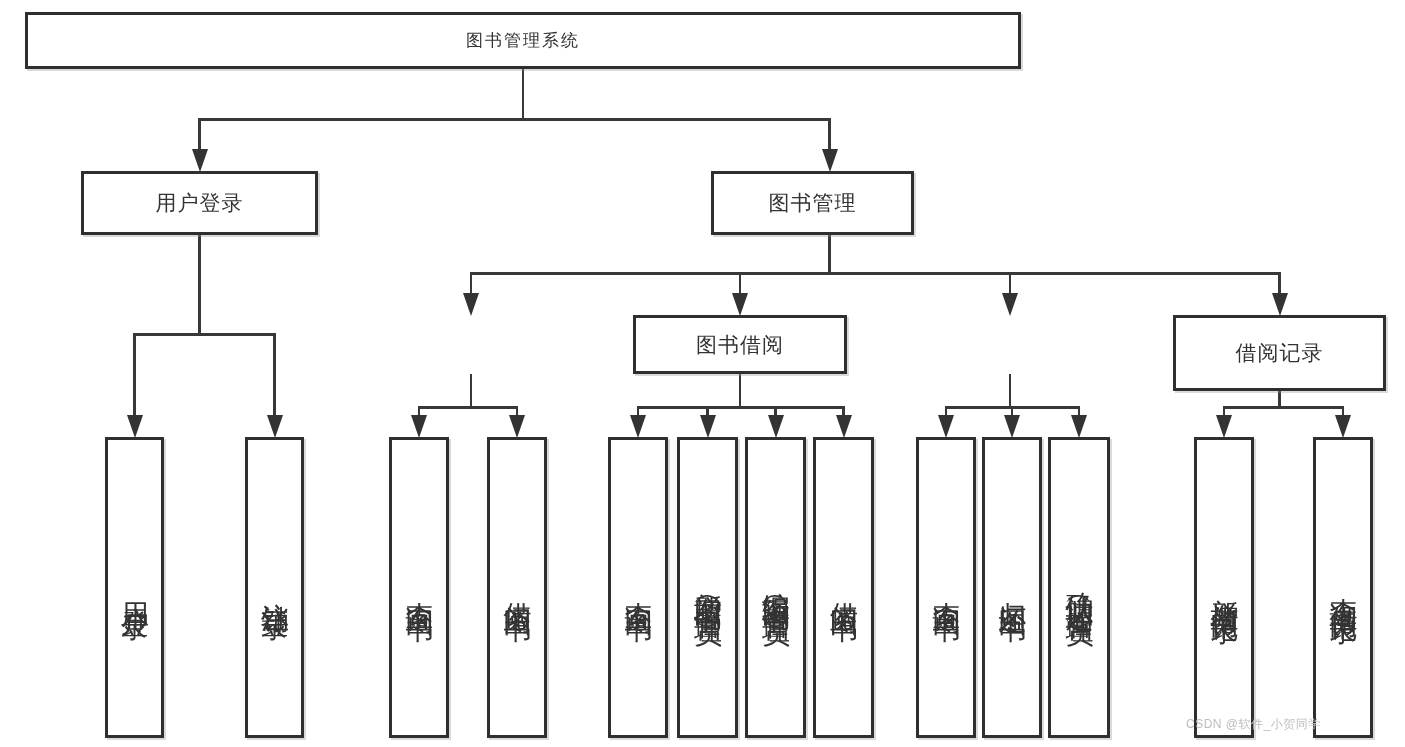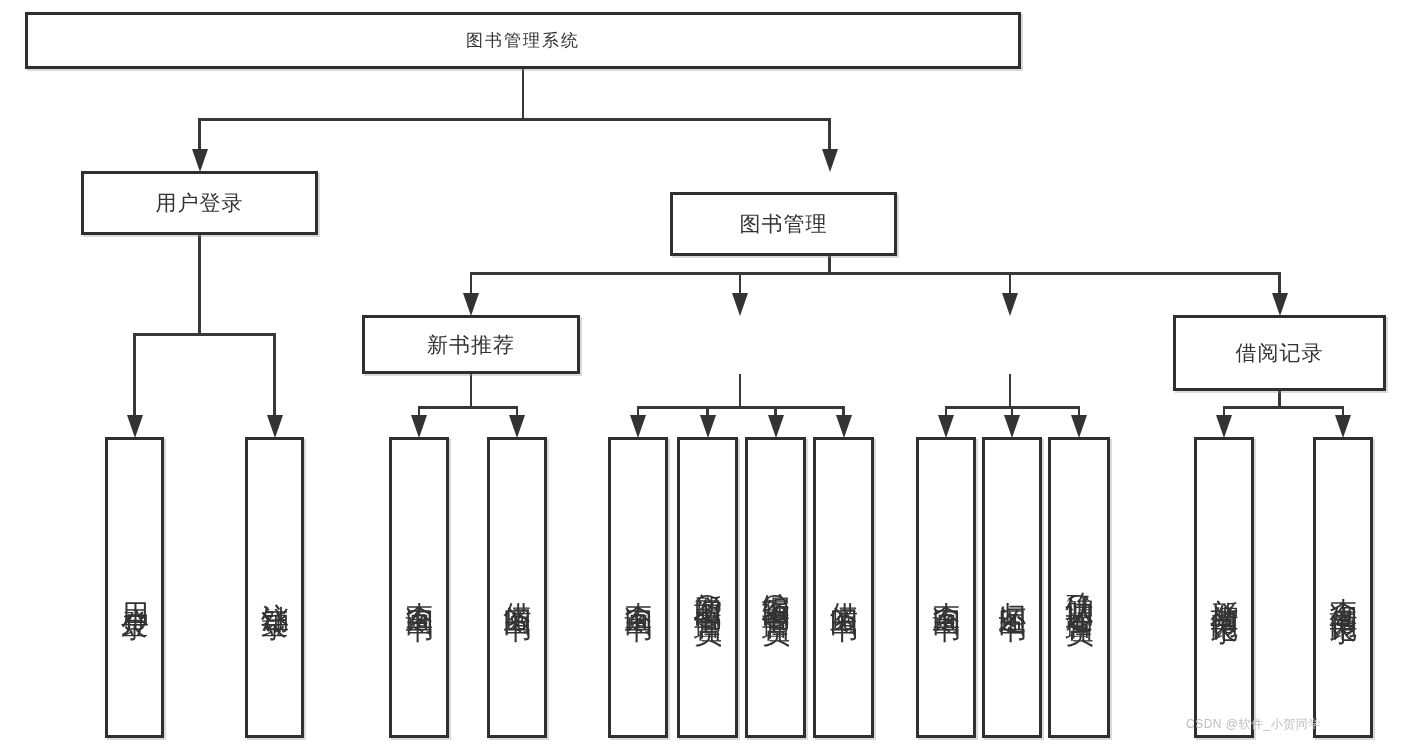--- a/index.html
+++ b/index.html
@@ -60,25 +60,25 @@
 <body>
 
 <div id="stage">
   <div class="watermark" style="left: 1186px; top: 716px;">CSDN @软件_小贺同学</div>
 <div class="node lvl1" style="left: 25px; top: 12px; width: 996px; height: 57px;">
       <span class="lbl">图书管理系统</span>
     </div>
     <div class="node lvl2" style="left: 81px; top: 171px; width: 237px; height: 64px;">
       <span class="lbl">用户登录</span>
     </div>
-    <div class="node lvl2" style="left: 670px; top: 171px; width: 227px; height: 64px; margin-top: 21px;">
+    <div class="node lvl2" style="left: 711px; top: 171px; width: 203px; height: 64px;">
       <span class="lbl">图书管理</span>
     </div>
-    <div class="node lvl3" style="left: 362px; top: 315px; width: 218px; height: 59px;">
-      <span class="lbl">新书推荐</span>
+    <div class="node lvl3" style="left: 633px; top: 315px; width: 214px; height: 59px;">
+      <span class="lbl">图书借阅</span>
     </div>
     <div class="node lvl3" style="left: 1173px; top: 315px; width: 213px; height: 76px;">
       <span class="lbl">借阅记录</span>
     </div>
     <div class="node lvl4 vertical" style="left: 105px; top: 437px; width: 59px; height: 301px;">
       <span class="lbl">用户登录</span>
     </div>
     <div class="node lvl4 vertical" style="left: 245px; top: 437px; width: 59px; height: 301px;">
       <span class="lbl">注销登录</span>
     </div>

